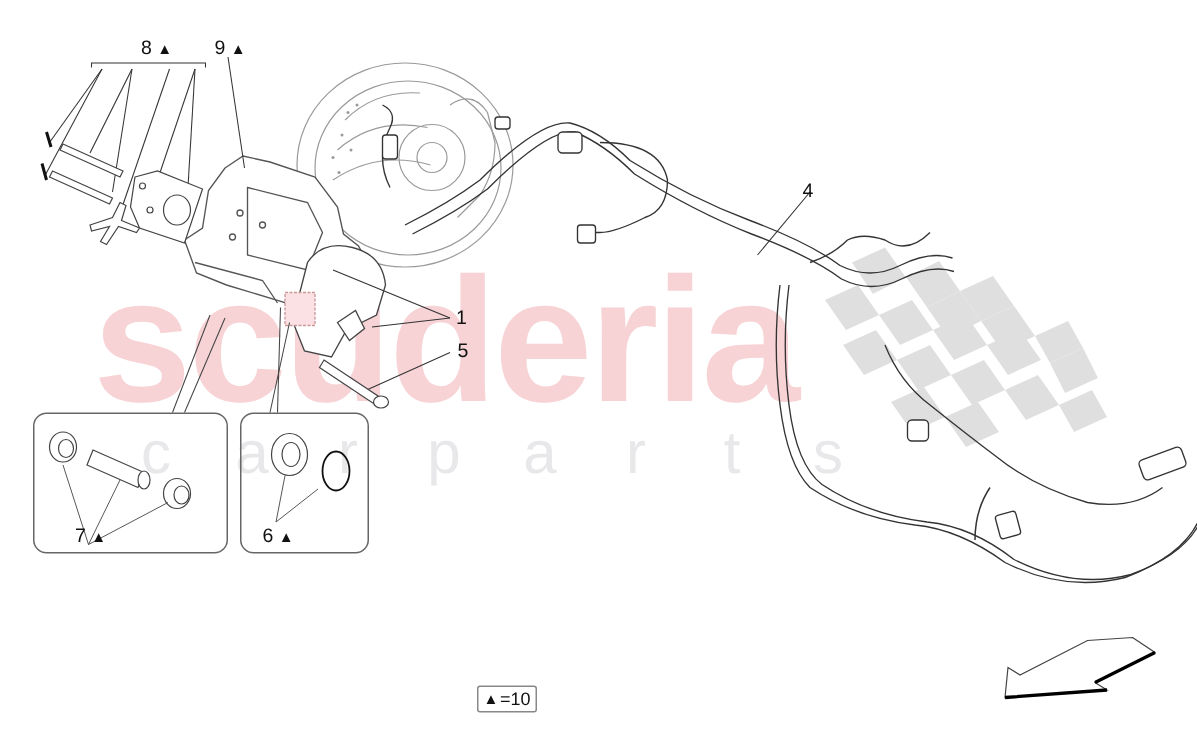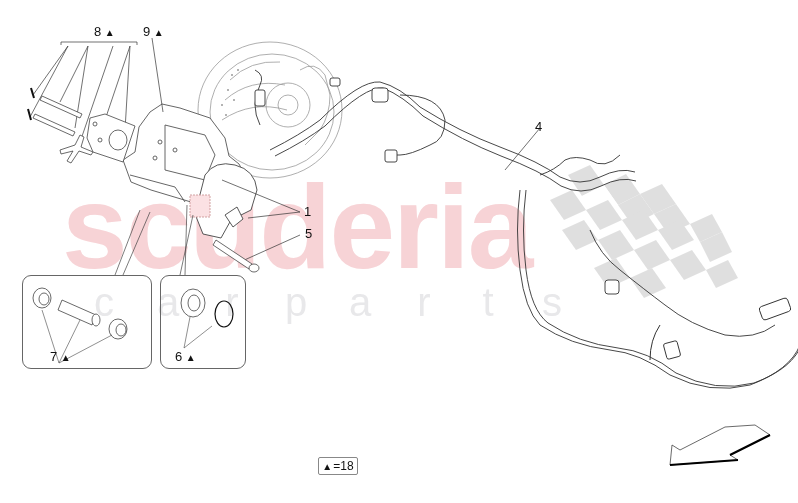--- a/index.html
+++ b/index.html
@@ -193,15 +193,15 @@
   </div>
   <div class="callout" style="left:50px;top:350px;">
     <span>7</span> <span style="font-size:10px">▲</span>
   </div>
   <div class="callout" style="left:175px;top:350px;">
     <span>6</span> <span style="font-size:10px">▲</span>
   </div>
 
   <div class="legend-box">
     <span style="font-size:10px;margin-right:1px">▲</span>
-      <span>=18</span>
+      <span>=10</span>
   </div>
 </div>
 
 </body></html>

